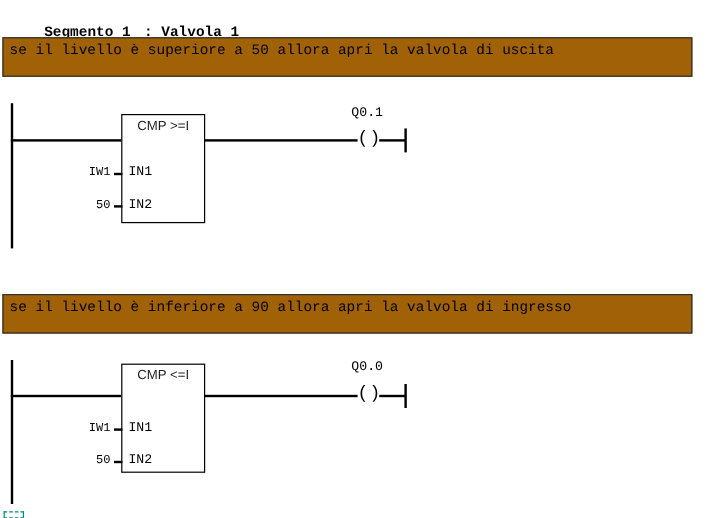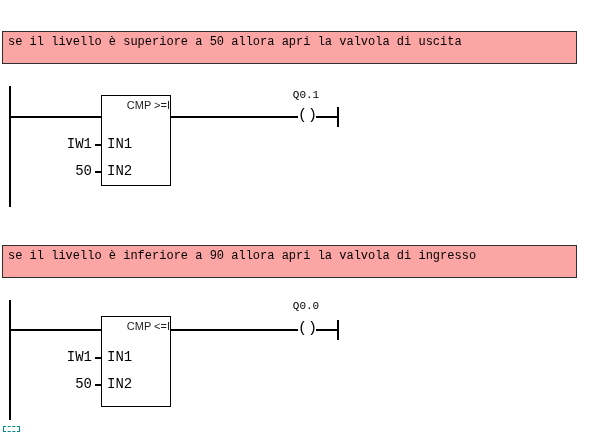--- a/index.html
+++ b/index.html
@@ -23,50 +23,50 @@
     padding:2px 3px;
   }
   .seg-title .name.selected{
     border:1px dashed #008c87;
   }
   .seg-title .rest{white-space:pre;}
   
   .comment{
     position:absolute;
     left:2px;width:575px;height:33px;
-    background:#fca5a5;
+    background:#a16207;
     border:1px solid #2e2e2e;
     box-sizing:border-box;
     font-size:12px;line-height:14px;
   }
   .comment span{position:absolute;left:5px;top:3px;white-space:pre;}
   
   .wire{position:absolute;background:#000;height:2px;}
   .rail{position:absolute;background:#000;width:2px;}
   .cmp-box{
     position:absolute;
     left:101px;width:70px;height:91px;
     border:1.5px solid #000;
     box-sizing:border-box;
     background:#fff;
   }
   .cmp-label{
     position:absolute;left:0;top:3px;width:100%;
-    text-align:right;
+    text-align:center;
     font-family:"Liberation Sans","DejaVu Sans",sans-serif;
     font-size:11px;line-height:12px;color:#1f1f1f;
   }
   .pin{
     position:absolute;left:107px;
-    font-size:14px;line-height:13px;font-family:Liberation Mono, monospace;
+    font-size:11px;line-height:13px;font-family:Liberation Mono, monospace;
   }
   .operand{
     position:absolute;left:56px;width:36px;
     text-align:right;
-    font-size:14px;line-height:13px;
+    font-size:10px;line-height:13px;
   }
   .stub{position:absolute;left:95px;width:7px;height:2px;background:#000;}
   .coil-label{
     position:absolute;left:283px;width:46px;
     text-align:center;
     font-size:11px;line-height:13px;
   }
   .paren{
     position:absolute;
     font-size:15px;line-height:17px;
@@ -76,20 +76,23 @@
     position:absolute;
     left:3px;top:426px;width:15px;height:4px;
     border:1px dashed #008c87;
   }
 </style>
 </head>
 <body>
 
 <div class="canvas">
 
+  <div class="seg-title" style="left:4px;top:3px">
+    <span class="name">Segmento 1</span><span class="rest"> : Valvola 1</span>
+  </div>
 
   <div class="comment" style="top:31px">
     <span>se il livello è superiore a 50 allora apri la valvola di uscita</span>
   </div>
 
   <div class="rail" style="left:9px;top:86px;height:121px"></div>
   <div class="wire" style="left:9px;top:116px;width:93px"></div>
 
   <div class="cmp-box" style="top:95px">
     <div class="cmp-label">CMP &gt;=I</div>
@@ -109,21 +112,21 @@
   <div class="rail" style="left:337px;top:107px;height:20px"></div>
 
 
   <div class="comment" style="top:245px">
     <span>se il livello è inferiore a 90 allora apri la valvola di ingresso</span>
   </div>
 
   <div class="rail" style="left:9px;top:300px;height:120px"></div>
   <div class="wire" style="left:9px;top:329px;width:93px"></div>
 
-  <div class="cmp-box" style="top:316px">
+  <div class="cmp-box" style="top:303px">
     <div class="cmp-label">CMP &lt;=I</div>
   </div>
   <div class="pin" style="top:351px">IN1</div>
   <div class="pin" style="top:378px">IN2</div>
   <div class="operand" style="top:351px">IW1</div>
   <div class="operand" style="top:378px">50</div>
   <div class="stub" style="top:357px"></div>
   <div class="stub" style="top:384px"></div>
 
   <div class="wire" style="left:170px;top:329px;width:128px"></div>

